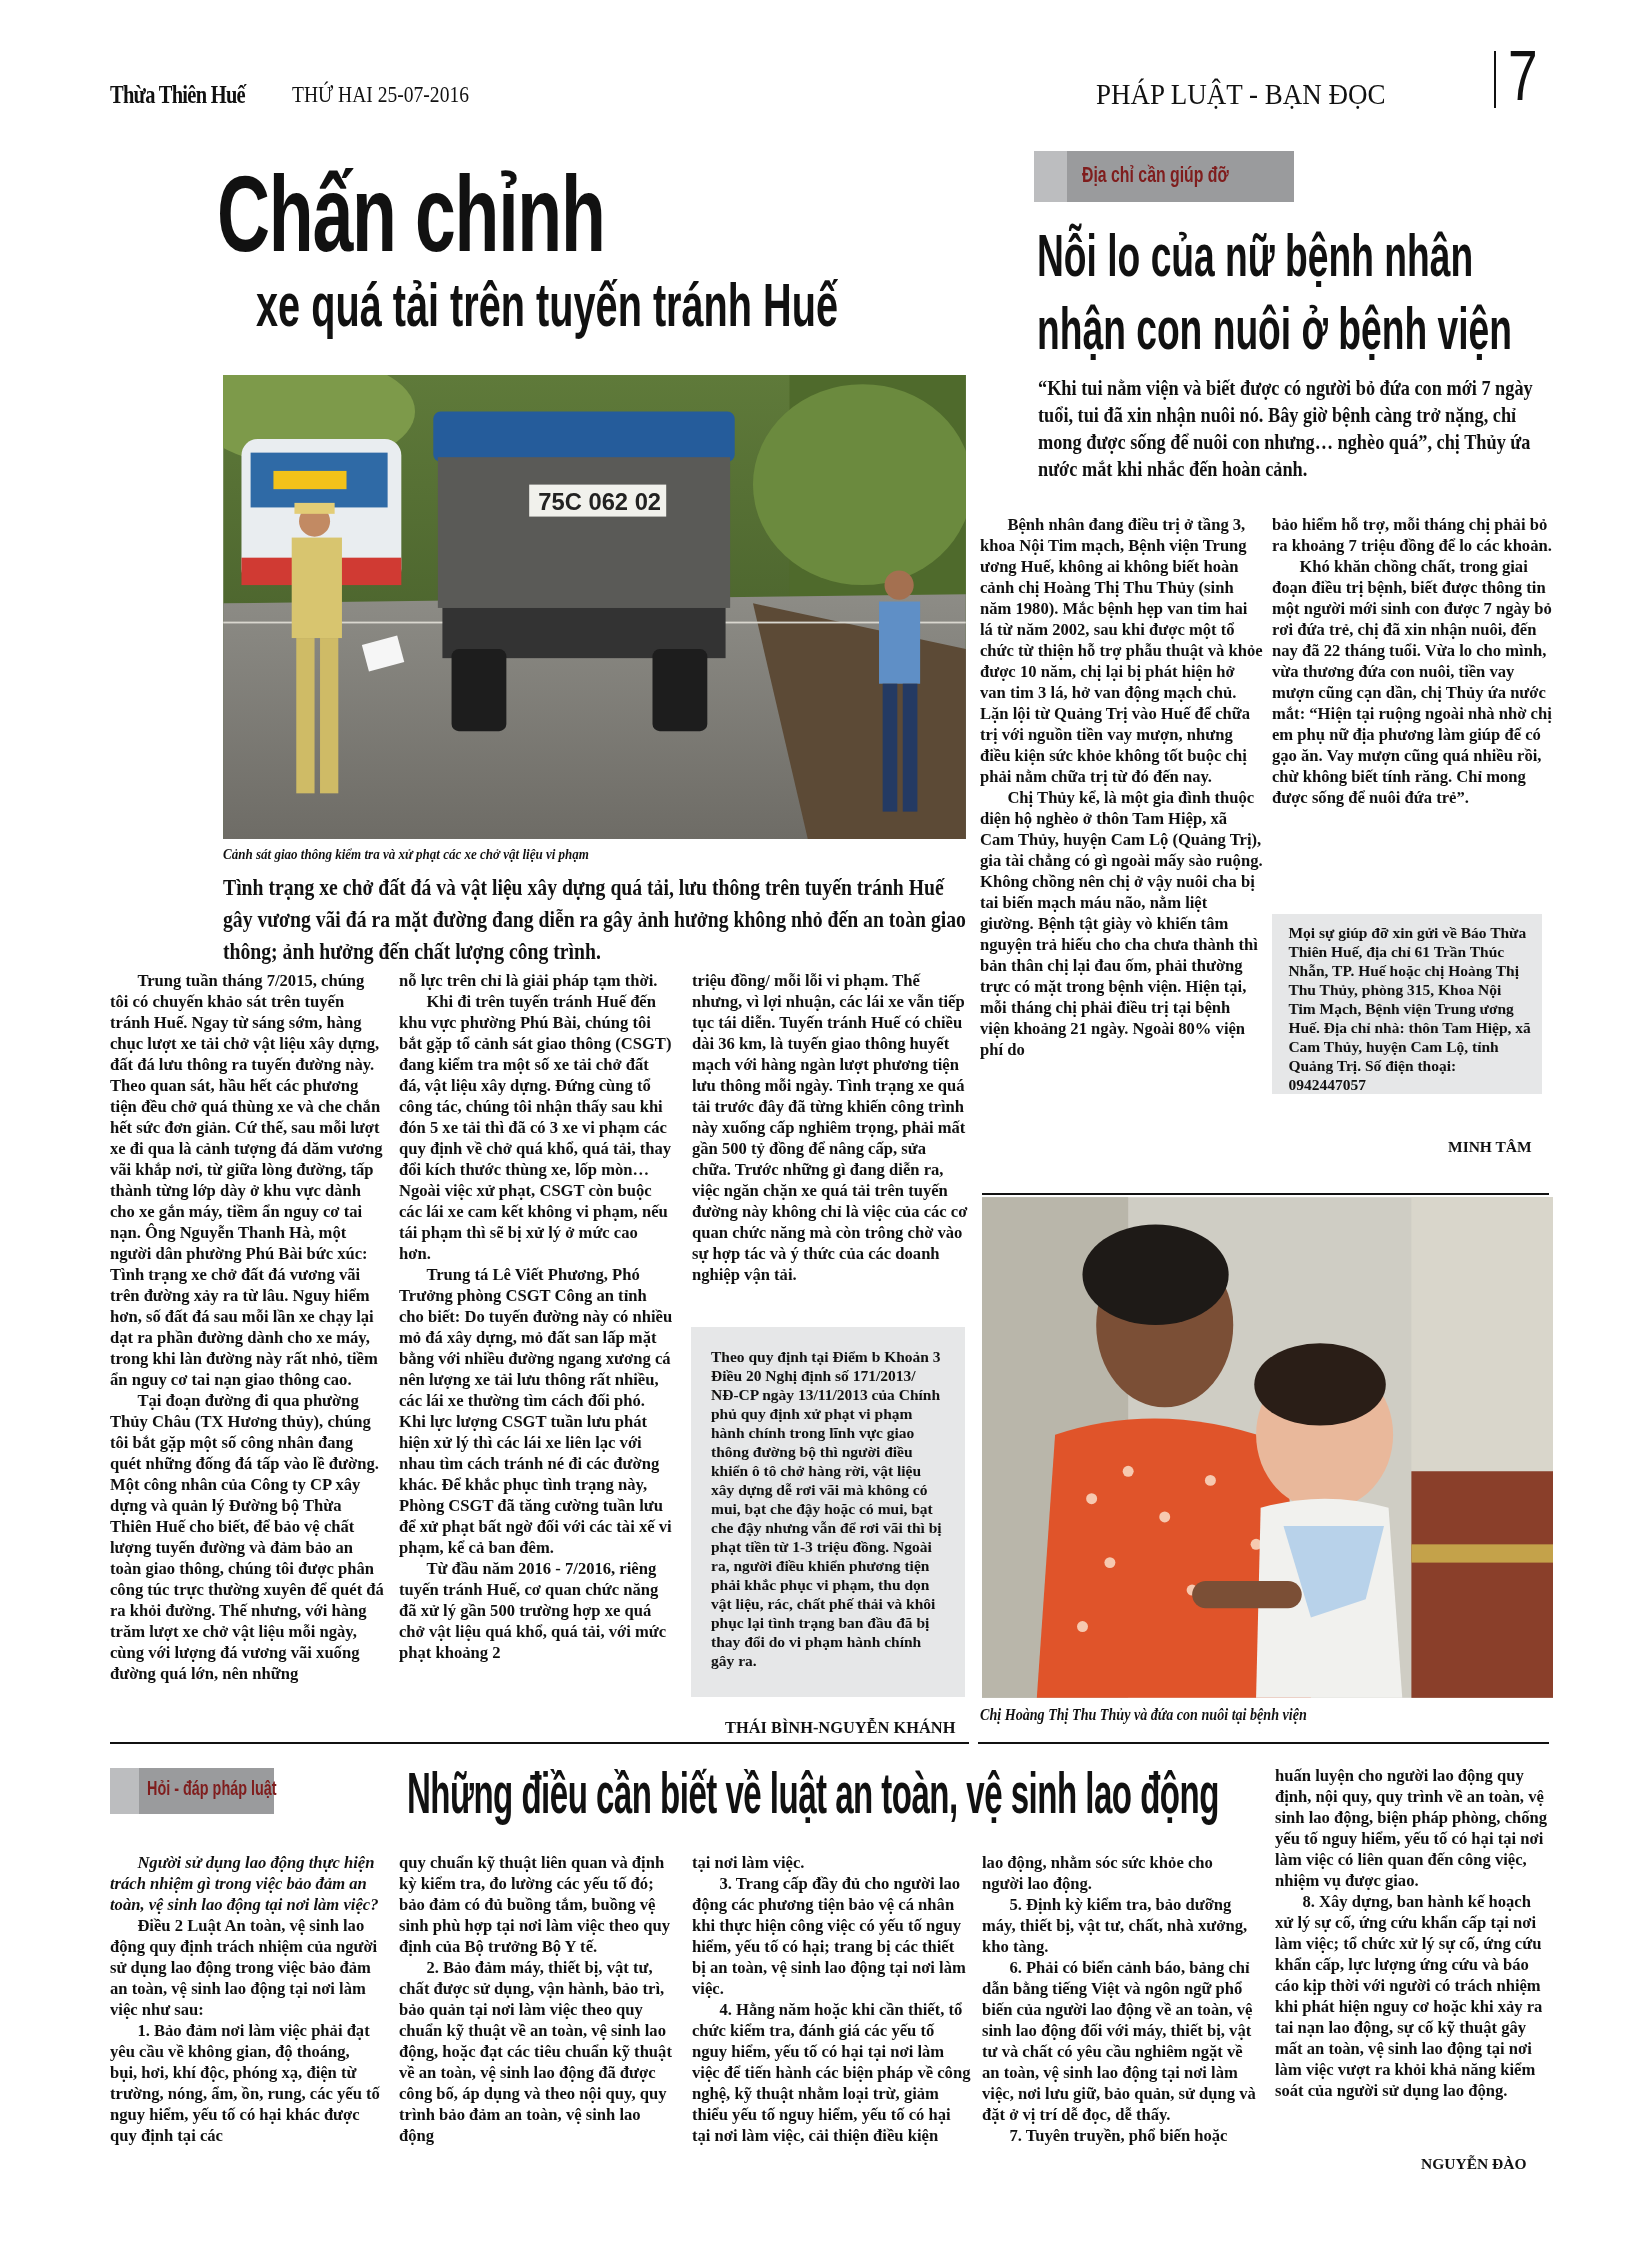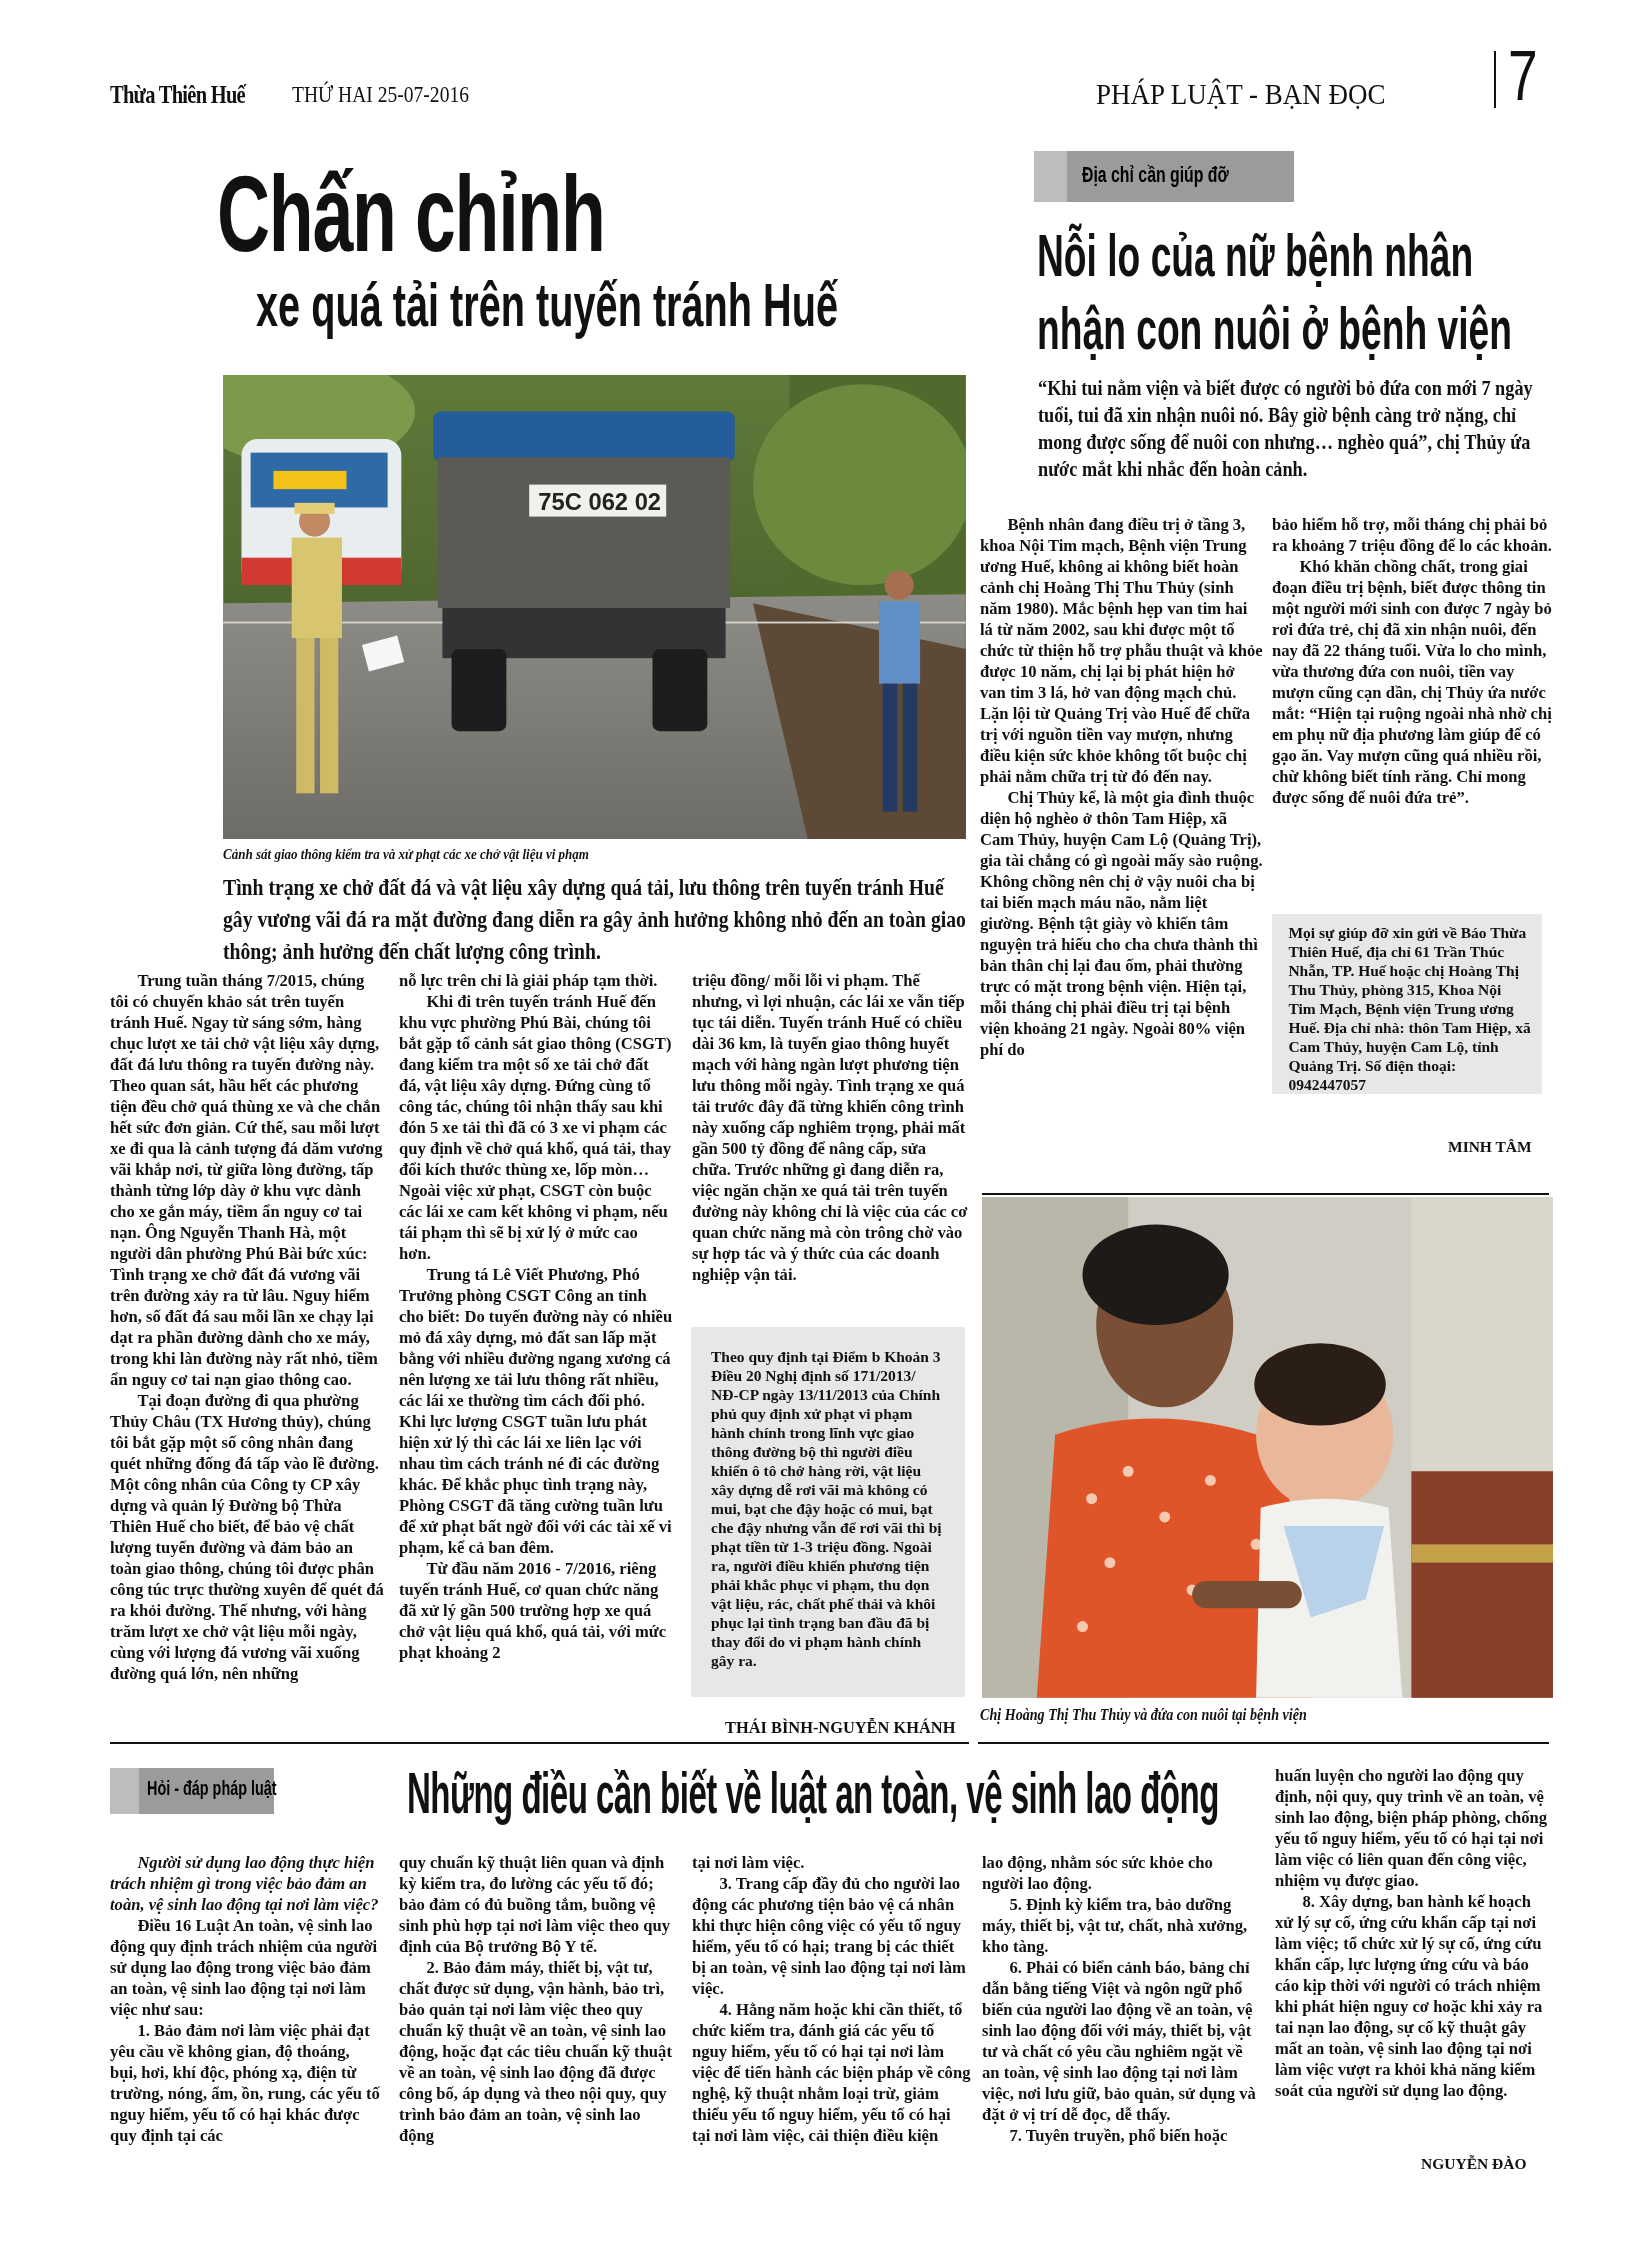--- a/index.html
+++ b/index.html
@@ -27,21 +27,21 @@
   .c1 { left: 110px; top: 970px; width: 274px; }
   .c2 { left: 399px; top: 970px; width: 274px; }
   .c3 { left: 692px; top: 970px; width: 277px; }
 
   .box { background: #e6e7e8; }
   .box1 { left: 691px; top: 1327px; width: 274px; height: 370px; padding: 20px 18.3px 0 20px; font: bold 15.5px/19px "Liberation Serif", serif; }
   .byline1 { left: 725px; top: 1718px; font: bold 16.4px "Liberation Serif", serif; white-space: nowrap; }
   .rule-a { left: 110px; top: 1742px; width: 859px; height: 1.8px; background: #111; }
 
   
-  .tag { background: #9a9b9d; color: #000000; font: bold 22px "Liberation Sans", sans-serif; }
+  .tag { background: #9a9b9d; color: #7f1d1d; font: bold 22px "Liberation Sans", sans-serif; }
   .tag .stripe { position: absolute; left: 0; top: 0; bottom: 0; width: 33px; background: #bcbdbf; }
   .tag span { position: absolute; top: 11px; left: 48px; transform: scaleX(0.72); transform-origin: left; white-space: nowrap; }
   .tag1 { left: 1034px; top: 151px; width: 260px; height: 51px; }
   .h2 { left: 1037px; top: 219px; font: bold 60px/73px "Liberation Sans", sans-serif; transform: scaleX(0.62); transform-origin: left; white-space: nowrap; }
   .lead2 { left: 1038px; top: 375px; width: 576px; font: bold 21px/27px "Liberation Serif", serif; transform: scaleX(0.87); transform-origin: left; }
   .c4 { left: 980px; top: 514px; width: 283px; }
   .c5 { left: 1272px; top: 514px; width: 283px; }
   .box2 { left: 1272px; top: 914px; width: 270px; height: 180px; padding: 9.1px 11px 0 16.4px; font: bold 15.5px/19px "Liberation Serif", serif; }
   .byline2 { left: 1448px; top: 1138px; font: bold 15.5px "Liberation Serif", serif; white-space: nowrap; }
   .rule-b { left: 982px; top: 1193px; width: 567px; height: 1.8px; background: #111; }
@@ -200,21 +200,21 @@
 <div class="abs rule-c"></div>
 
 <div class="abs tag tag2">
   <div class="stripe"></div>
   <span>Hỏi - đáp pháp luật</span>
 </div>
 <div class="abs h3">Những điều cần biết về luật an toàn, vệ sinh lao động</div>
 
 <div class="abs col c6">
   <p class="q">Người sử dụng lao động thực hiện trách nhiệm gì trong việc bảo đảm an toàn, vệ sinh lao động tại nơi làm việc?</p>
-  <p>Điều 16 Luật An toàn, vệ sinh lao động quy định trách nhiệm của người sử dụng lao động trong việc bảo đảm an toàn, vệ sinh lao động tại nơi làm việc như sau:</p>
+  <p>Điều 2 Luật An toàn, vệ sinh lao động quy định trách nhiệm của người sử dụng lao động trong việc bảo đảm an toàn, vệ sinh lao động tại nơi làm việc như sau:</p>
   <p>1. Bảo đảm nơi làm việc phải đạt yêu cầu về không gian, độ thoáng, bụi, hơi, khí độc, phóng xạ, điện từ trường, nóng, ẩm, ồn, rung, các yếu tố nguy hiểm, yếu tố có hại khác được quy định tại các</p>
 </div>
 <div class="abs col c7">
   <p class="noind">quy chuẩn kỹ thuật liên quan và định kỳ kiểm tra, đo lường các yếu tố đó; bảo đảm có đủ buồng tắm, buồng vệ sinh phù hợp tại nơi làm việc theo quy định của Bộ trưởng Bộ Y tế.</p>
   <p>2. Bảo đảm máy, thiết bị, vật tư, chất được sử dụng, vận hành, bảo trì, bảo quản tại nơi làm việc theo quy chuẩn kỹ thuật về an toàn, vệ sinh lao động, hoặc đạt các tiêu chuẩn kỹ thuật về an toàn, vệ sinh lao động đã được công bố, áp dụng và theo nội quy, quy trình bảo đảm an toàn, vệ sinh lao động</p>
 </div>
 <div class="abs col c8">
   <p class="noind">tại nơi làm việc.</p>
   <p>3. Trang cấp đầy đủ cho người lao động các phương tiện bảo vệ cá nhân khi thực hiện công việc có yếu tố nguy hiểm, yếu tố có hại; trang bị các thiết bị an toàn, vệ sinh lao động tại nơi làm việc.</p>
   <p>4. Hằng năm hoặc khi cần thiết, tổ chức kiểm tra, đánh giá các yếu tố nguy hiểm, yếu tố có hại tại nơi làm việc để tiến hành các biện pháp về công nghệ, kỹ thuật nhằm loại trừ, giảm thiểu yếu tố nguy hiểm, yếu tố có hại tại nơi làm việc, cải thiện điều kiện</p>

